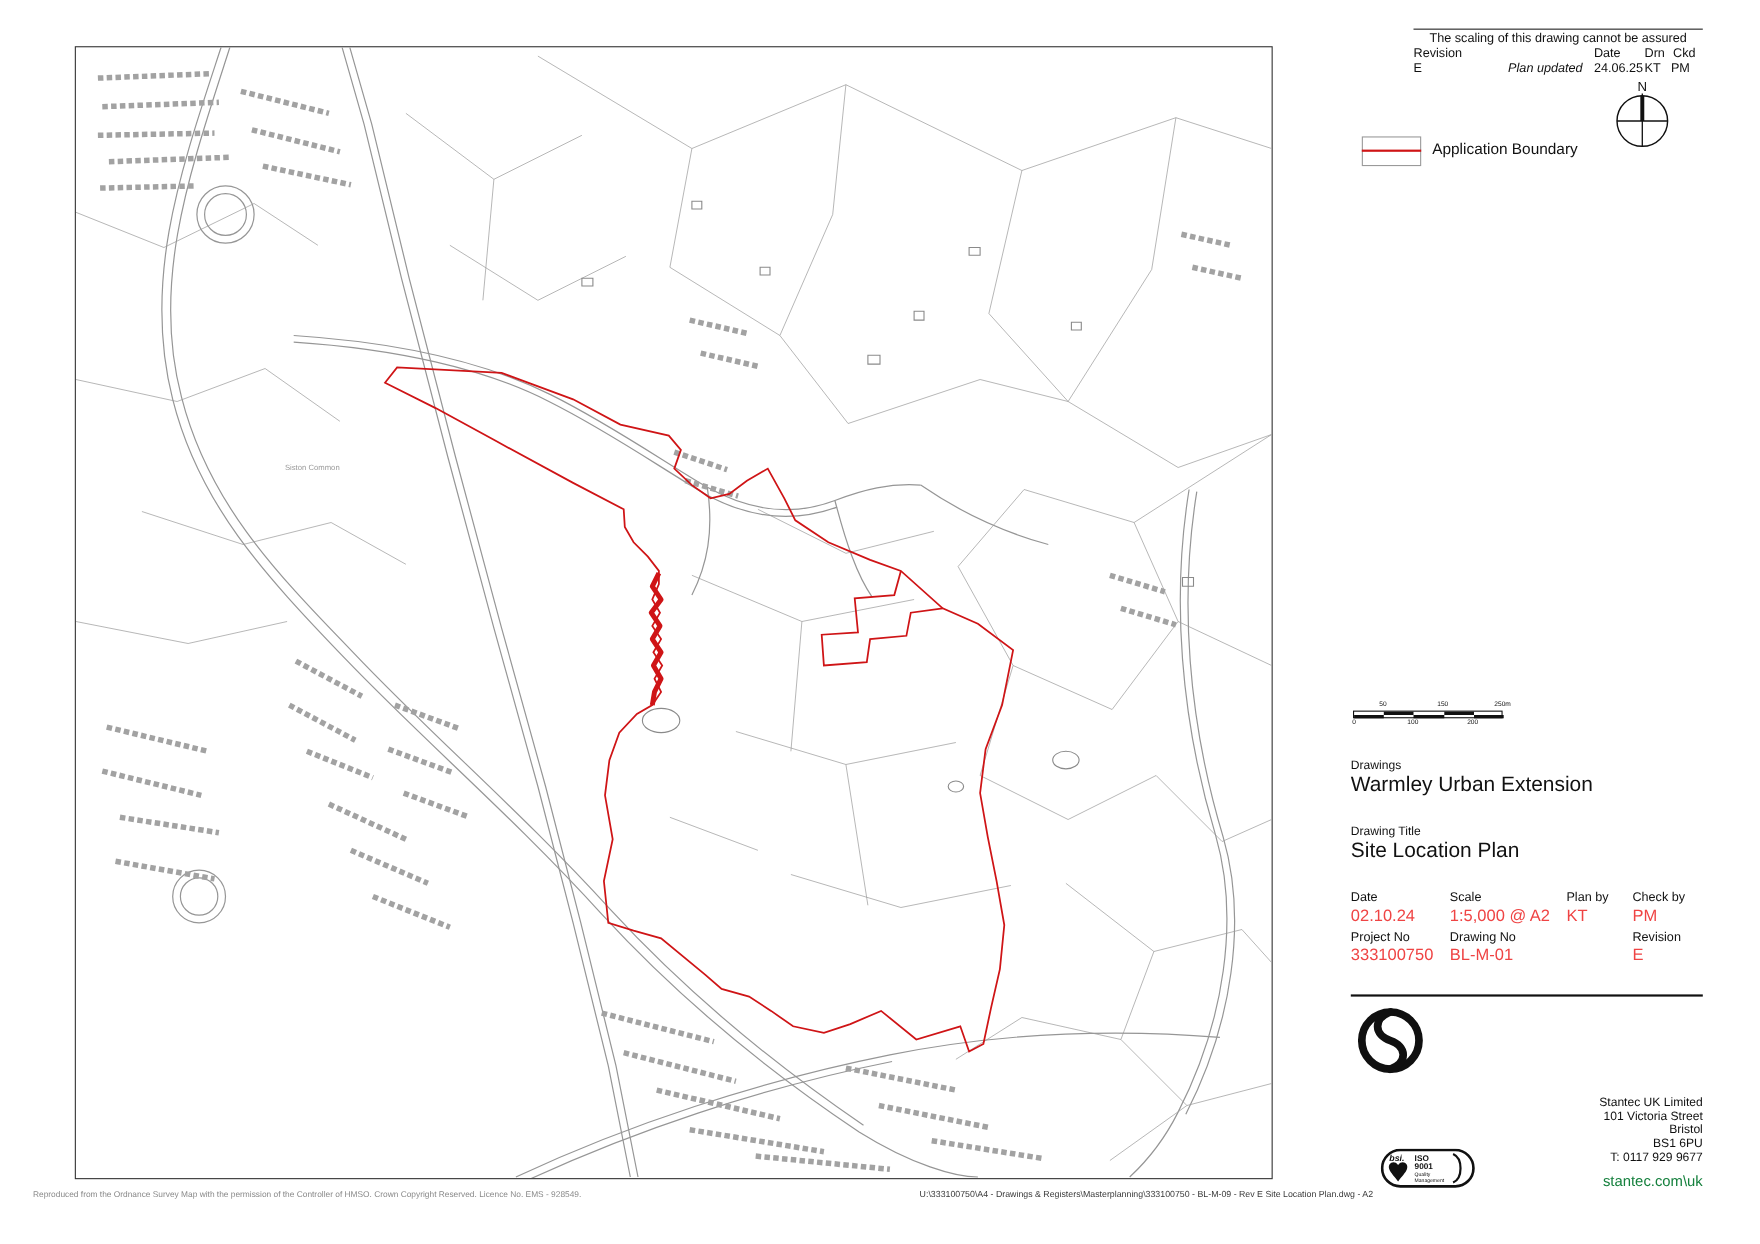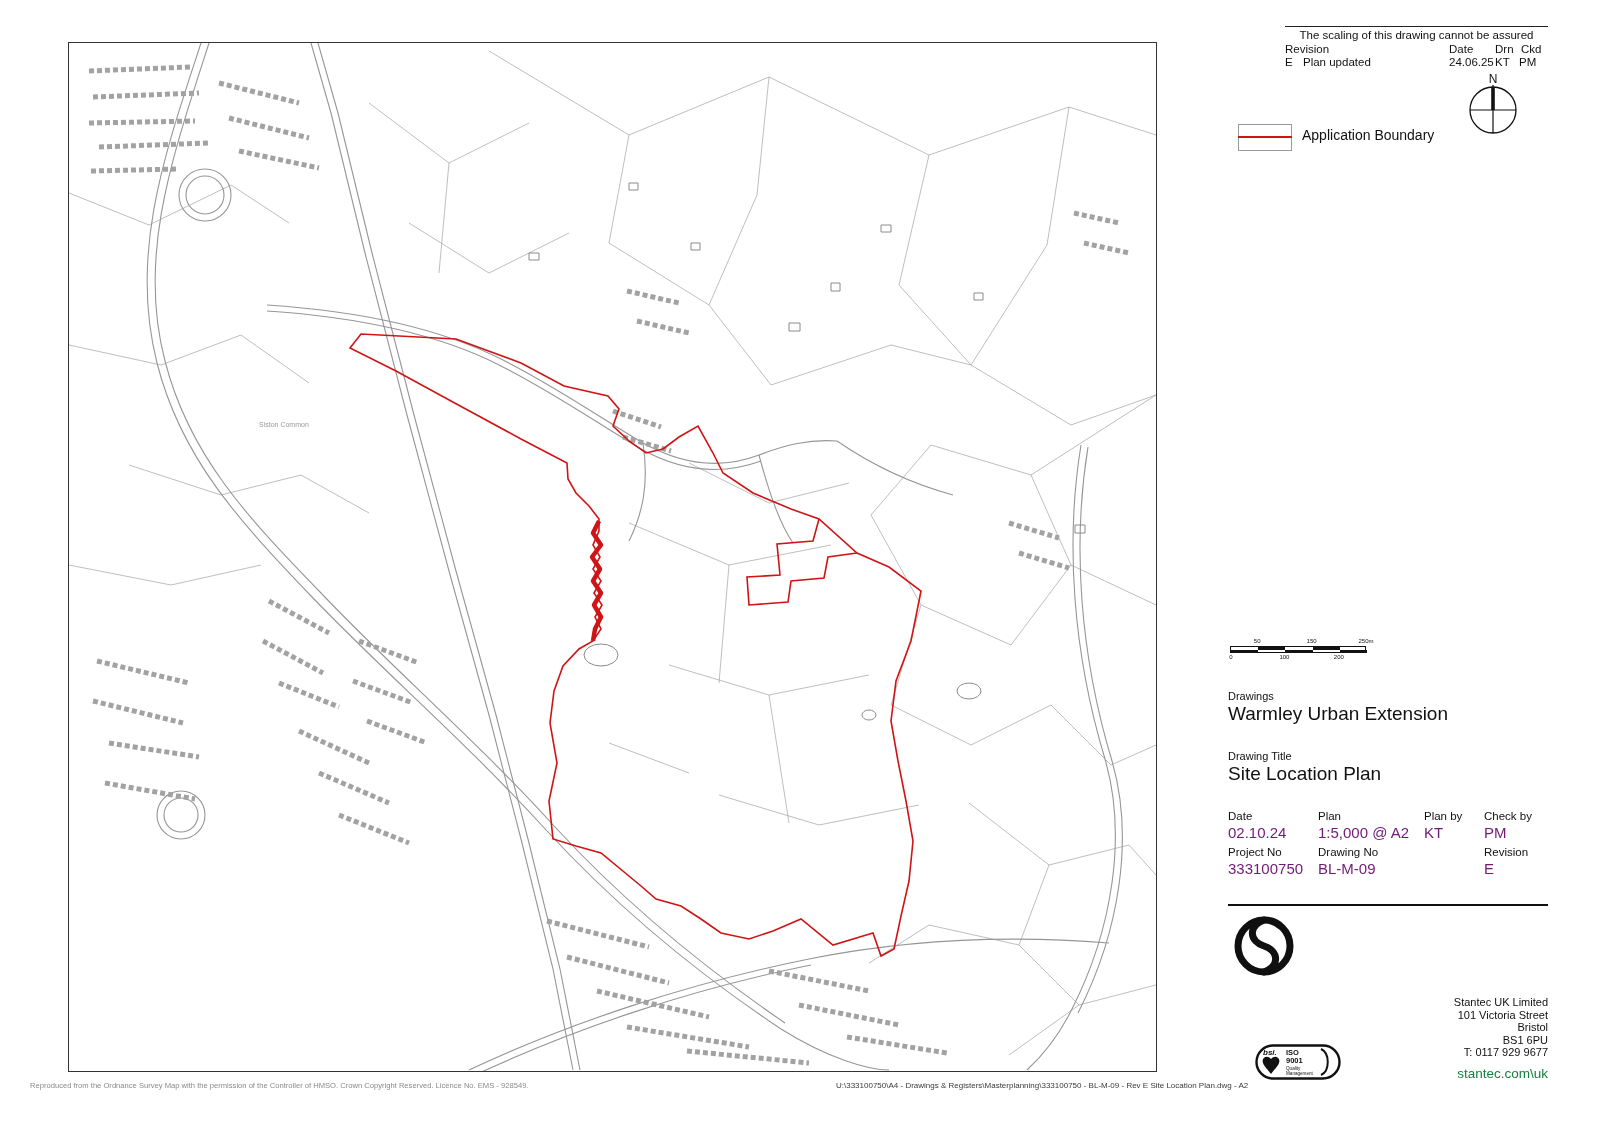--- a/index.html
+++ b/index.html
@@ -6,21 +6,21 @@
   #sheet{position:relative;width:1600px;height:1131px;background:#ffffff;overflow:hidden;
          font-family:"Liberation Sans", sans-serif;color:#111;}
   .abs{position:absolute;}
   
   #map-panel{left:68px;top:42px;width:1087px;height:1028px;border:1px solid #333;background:#fff;}
   #map-panel svg{display:block;width:100%;height:100%;}
   
   .rule{background:#222;height:1px;}
   .small-lbl{font-size:11.5px;color:#111;}
   .tiny-lbl{font-size:11px;color:#111;}
-  .val{font-size:15px;color:#701a75;}
+  .val{font-size:15px;color:#ef4444;}
   .big-val{font-size:19px;color:#111;}
   
   #legend-swatch{width:52px;height:25px;border:1px solid #9a9a9a;background:#fff;}
   #legend-swatch .redline{position:absolute;left:-1px;right:-1px;top:11px;height:2px;background:#cf1416;}
   
   #scalebar{width:136px;height:22px;}
   #scalebar .bar{position:absolute;top:8px;left:0;width:136px;height:7px;border:0.8px solid #111;box-sizing:border-box;}
   #scalebar .seg{position:absolute;width:27.2px;height:3px;background:#111;}
   #scalebar .tick{position:absolute;font-size:6px;color:#111;transform:translateX(-50%);}
   
@@ -93,21 +93,21 @@
 
   <div class="abs rule" style="left:1285px;top:26px;width:263px;"></div>
   <div class="abs small-lbl" style="left:1285px;top:29px;width:263px;text-align:center;">The scaling of this drawing cannot be assured</div>
 
   <div class="abs small-lbl" style="left:1285px;top:43px;">Revision</div>
   <div class="abs small-lbl" style="left:1449px;top:43px;">Date</div>
   <div class="abs small-lbl" style="left:1495px;top:43px;">Drn</div>
   <div class="abs small-lbl" style="left:1521px;top:43px;">Ckd</div>
 
   <div class="abs small-lbl" style="left:1285px;top:56px;">E</div>
-  <div class="abs small-lbl" style="left:1303px;top:56px;">Plan updated</div>
+  <div class="abs small-lbl" style="left:1371px;top:56px;font-style:italic;">Plan updated</div>
   <div class="abs small-lbl" style="left:1449px;top:56px;">24.06.25</div>
   <div class="abs small-lbl" style="left:1495px;top:56px;">KT</div>
   <div class="abs small-lbl" style="left:1519px;top:56px;">PM</div>
 
   <div class="abs" style="left:1466px;top:72px;width:54px;height:64px;">
     <svg viewBox="0 0 54 64" width="54" height="64">
       <text x="27" y="11" font-size="12" fill="#111" text-anchor="middle" font-family="Liberation Sans, sans-serif">N</text>
       <circle cx="27" cy="38" r="23" stroke="#111" stroke-width="1.3" fill="none"></circle>
       <line x1="4" y1="38" x2="50" y2="38" stroke="#111" stroke-width="1.2"></line>
       <line x1="27" y1="13" x2="27" y2="61" stroke="#111" stroke-width="1.2"></line>
@@ -136,35 +136,35 @@
     <span class="tick" style="left:108.8px;top:16px;">200</span>
   </div>
 
   <div class="abs tiny-lbl" style="left:1228px;top:690px;">Drawings</div>
   <div class="abs big-val" style="left:1228px;top:703px;">Warmley Urban Extension</div>
 
   <div class="abs tiny-lbl" style="left:1228px;top:750px;">Drawing Title</div>
   <div class="abs big-val" style="left:1228px;top:763px;">Site Location Plan</div>
 
   <div class="abs small-lbl" style="left:1228px;top:810px;">Date</div>
-  <div class="abs small-lbl" style="left:1318px;top:810px;">Plan</div>
+  <div class="abs small-lbl" style="left:1318px;top:810px;">Scale</div>
   <div class="abs small-lbl" style="left:1424px;top:810px;">Plan by</div>
   <div class="abs small-lbl" style="left:1484px;top:810px;">Check by</div>
 
   <div class="abs val" style="left:1228px;top:824px;">02.10.24</div>
   <div class="abs val" style="left:1318px;top:824px;">1:5,000 @ A2</div>
   <div class="abs val" style="left:1424px;top:824px;">KT</div>
   <div class="abs val" style="left:1484px;top:824px;">PM</div>
 
   <div class="abs small-lbl" style="left:1228px;top:846px;">Project No</div>
   <div class="abs small-lbl" style="left:1318px;top:846px;">Drawing No</div>
   <div class="abs small-lbl" style="left:1484px;top:846px;">Revision</div>
 
   <div class="abs val" style="left:1228px;top:860px;">333100750</div>
-  <div class="abs val" style="left:1318px;top:860px;">BL-M-09</div>
+  <div class="abs val" style="left:1318px;top:860px;">BL-M-01</div>
   <div class="abs val" style="left:1484px;top:860px;">E</div>
 
   <div class="abs" style="left:1228px;top:904px;width:320px;height:2px;background:#111;"></div>
 
   <div class="abs" style="left:1232px;top:914px;width:64px;height:64px;">
     <svg viewBox="0 0 64 64" width="64" height="64">
       <circle cx="32" cy="32" r="26" stroke="#101010" stroke-width="7" fill="none"></circle>
       <path d="M 32,6 C 16,12 17,27 32,32 C 47,37 48,52 32,58" stroke="#101010" stroke-width="7" fill="none" stroke-linecap="round"></path>
     </svg>
   </div>

